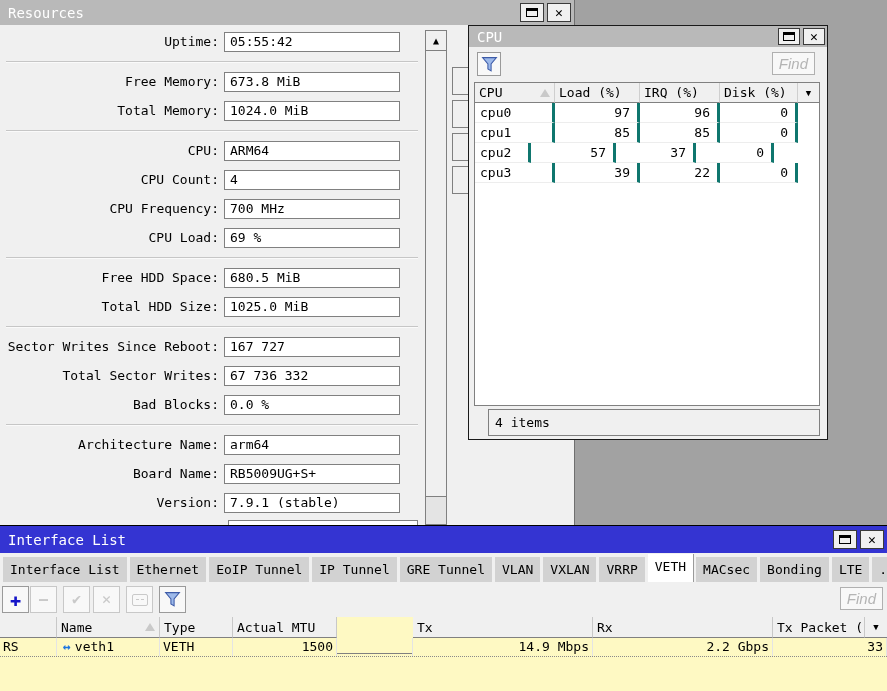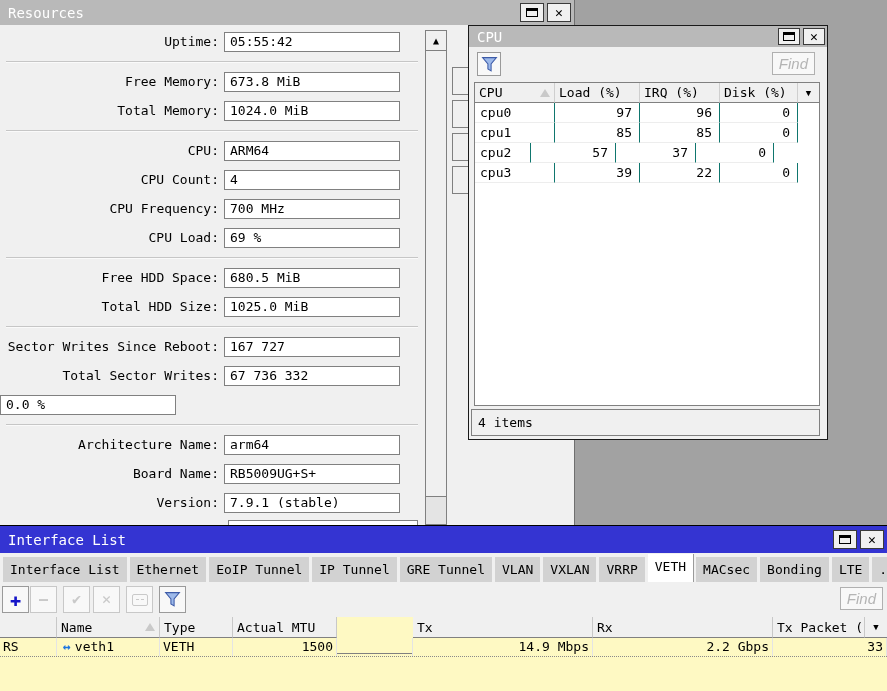--- a/index.html
+++ b/index.html
@@ -58,23 +58,23 @@
     font-family:"Liberation Sans", sans-serif;
     display:flex; align-items:center; justify-content:center;
   }
   #cpu-find { top:26px; right:12px; }
   #cpu-table { position:absolute; top:56px; left:5px; right:7px; bottom:33px; border:1px solid #808080; background:#fff; overflow:hidden; }
   .thead { display:flex; height:20px; }
   .hcell { display:flex; align-items:center; background:#f0f0f0; border-right:1px solid #cfcfcf; border-bottom:1px solid #808080; padding:0 4px; white-space:nowrap; overflow:hidden; }
   .sorttri { width:0; height:0; border-left:5px solid transparent; border-right:5px solid transparent; border-bottom:8px solid #c9c9c9; margin-left:auto; }
   .hdrbtn { flex:1; display:flex; align-items:center; justify-content:center; background:#f0f0f0; border-bottom:1px solid #808080; font-size:9px; min-width:20px; }
   .trow { display:flex; height:20px; }
-  .tcell { border-right:1px solid #0f766e; border-bottom:1px solid #ededed; padding:0 5px; line-height:19px; white-space:nowrap; overflow:hidden; }
+  .tcell { border-right:3px solid #0f766e; border-bottom:1px solid #ededed; padding:0 5px; line-height:19px; white-space:nowrap; overflow:hidden; }
   .tcell.num { text-align:right; padding-right:7px; }
-  #cpu-status { position:absolute; left:2px; right:7px; bottom:3px; height:27px; border:1px solid #808080; background:#f0f0f0; line-height:25px; padding-left:6px; }
+  #cpu-status { position:absolute; left:19px; right:7px; bottom:3px; height:27px; border:1px solid #808080; background:#f0f0f0; line-height:25px; padding-left:6px; }
 
   
   #win-iface { left:0; top:525px; width:887px; height:166px; z-index:3; border-top:1px solid #000; }
   #win-iface .titlebar { height:27px; background:#3434d2; }
   #iface-tabs { position:absolute; top:27px; left:0; right:0; height:29px; display:flex; align-items:flex-end; padding-left:3px; gap:3px; }
   .tab { height:25px; line-height:25px; padding:0 7px; background:#d2d2d2; white-space:nowrap; }
   .tab.active { background:#fff; height:28px; line-height:26px; box-shadow:1px 0 0 #9a9a9a; }
   #iface-toolbar { position:absolute; top:58px; left:0; right:0; height:33px; }
   .toolbtn {
     position:absolute; top:2px; width:27px; height:27px;
@@ -153,20 +153,21 @@
         <div class="fsep"></div>
         <div class="frow">
           <label class="flabel">Sector Writes Since Reboot:</label>
           <div class="fvalue">167 727</div>
         </div>
         <div class="frow">
           <label class="flabel">Total Sector Writes:</label>
           <div class="fvalue">67 736 332</div>
         </div>
         <div class="frow">
+          <label class="flabel">Bad Blocks:</label>
           <div class="fvalue">0.0 %</div>
         </div>
         <div class="fsep"></div>
         <div class="frow">
           <label class="flabel">Architecture Name:</label>
           <div class="fvalue">arm64</div>
         </div>
         <div class="frow">
           <label class="flabel">Board Name:</label>
           <div class="fvalue">RB5009UG+S+</div>

